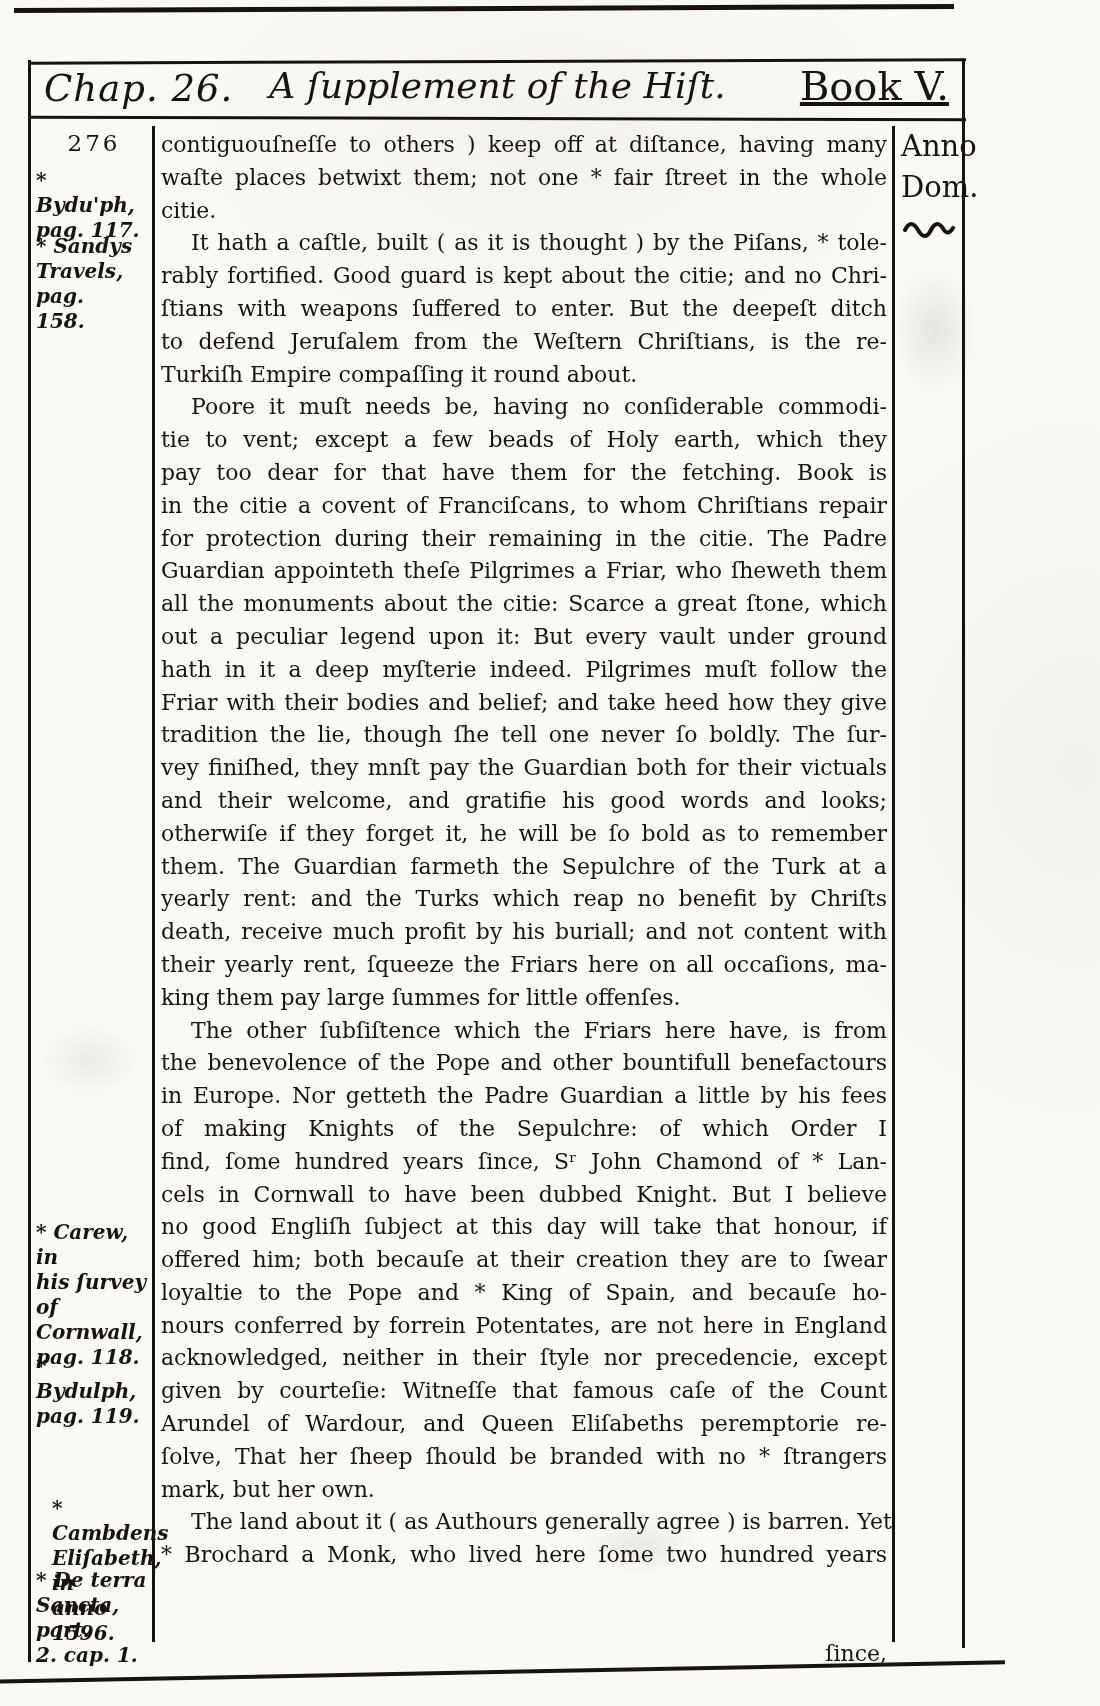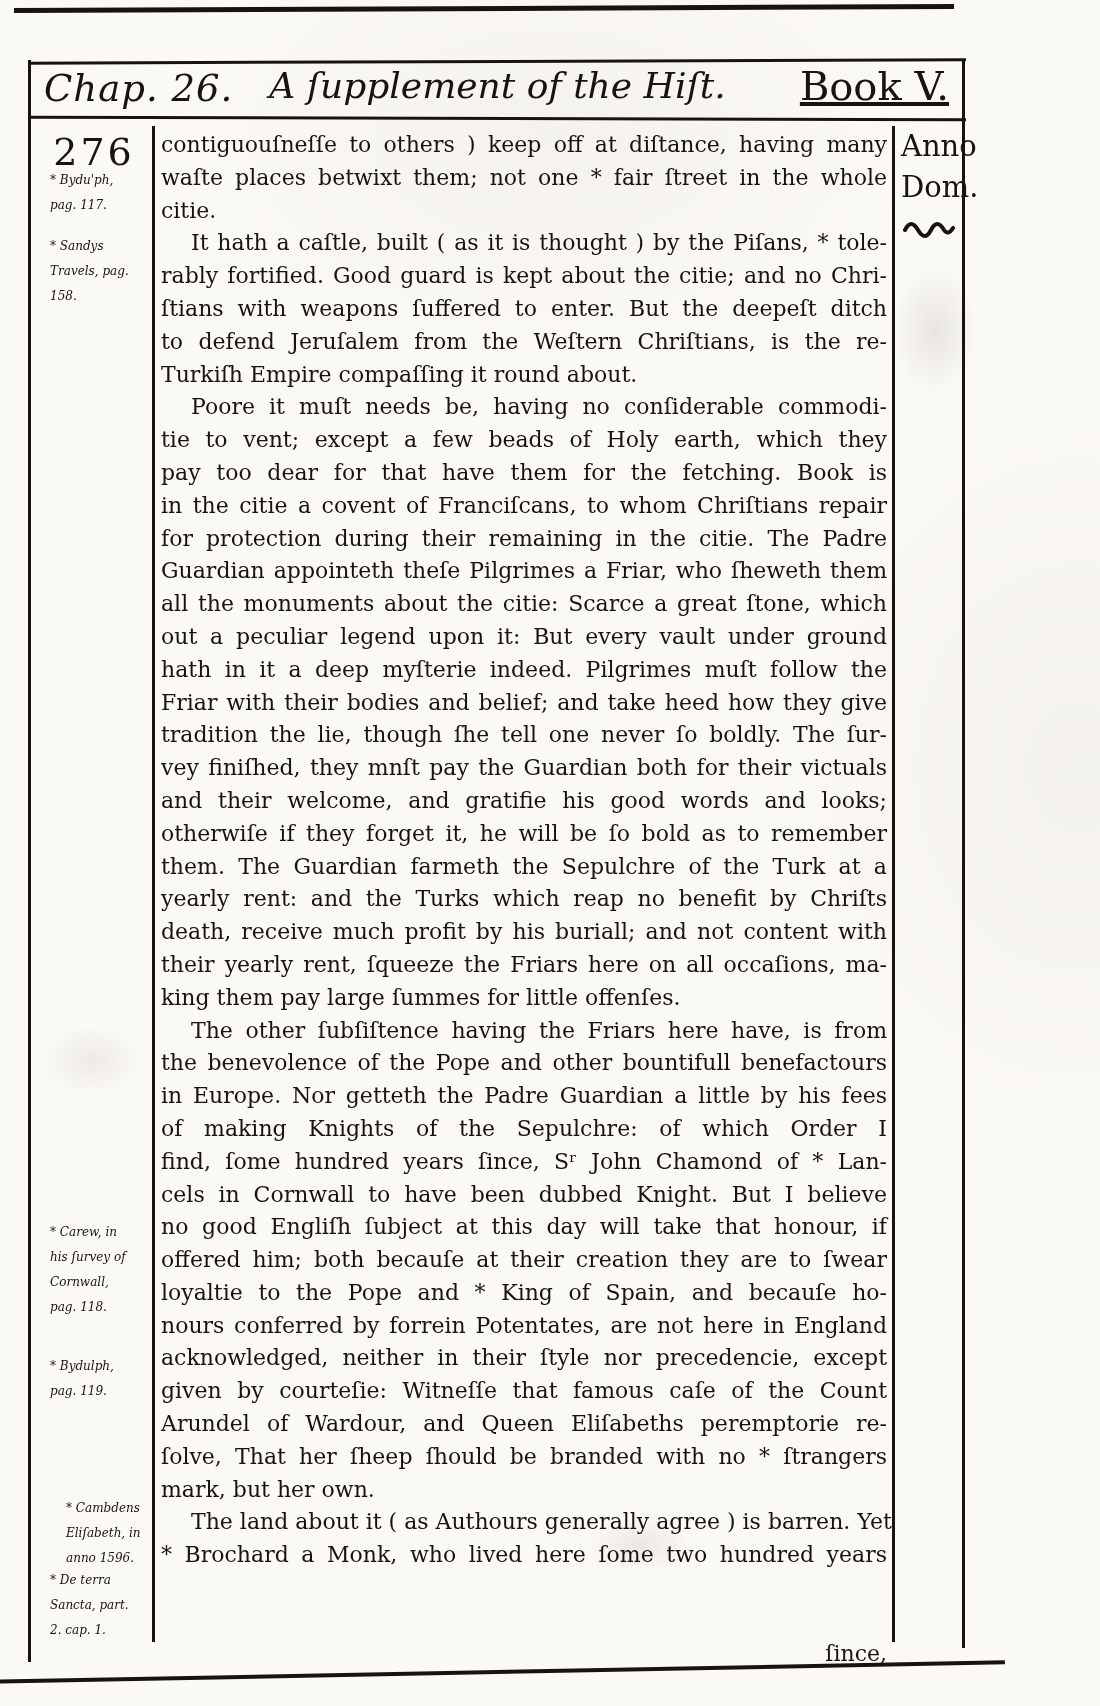--- a/index.html
+++ b/index.html
@@ -24,22 +24,22 @@
   .rule-col-right{top:126px;left:892px;width:3px;height:1516px;}
   .rule-right-border{top:60px;left:962px;width:3px;height:1588px;}
   .rule-bottom{top:1670px;left:-10px;width:1015px;height:4px;transform:rotate(-1.1deg);}
 
   .header-band{position:absolute;top:63px;left:40px;width:915px;height:52px;}
   .hdr-chap{position:absolute;left:4px;top:4px;font-size:37px;letter-spacing:1px;font-style:italic;}
   .hdr-title{position:absolute;left:0;right:0;top:2px;text-align:center;font-style:italic;font-size:36px;}
   .hdr-book{position:absolute;right:6px;top:0px;font-size:40px;text-decoration:underline;}
 
   .left-col{position:absolute;left:36px;top:128px;width:116px;}
-  .pageno{position:absolute;left:0;width:100%;text-align:center;top:2px;font-size:38px;letter-spacing:3px;}
-  .note{position:absolute;left:14px;width:116px;font-style:italic;font-size:12px;line-height:25px;white-space:pre-line;}
+  .pageno{position:absolute;left:0;width:100%;text-align:center;top:2px;font-size:23px;letter-spacing:3px;}
+  .note{position:absolute;left:0;width:116px;font-style:italic;font-size:20px;line-height:25px;white-space:pre-line;font-weight:bold;}
   .note-1{top:40px;} .note-2{top:106px;} .note-3{top:1092px;}
   .note-4{top:1226px;} .note-5{top:1368px;margin-left:16px;} .note-6{top:1440px;}
 
   .main-col{position:absolute;left:161px;top:129px;width:726px;}
   .line{
     font-size:22px;line-height:32.8px;height:32.8px;
     text-align:justify;text-align-last:justify;
     white-space:nowrap;overflow:visible;
   }
   .line.indent{text-indent:30px;}
@@ -112,21 +112,21 @@
       <div class="line">Friar with their bodies and belief; and take heed how they give</div>
       <div class="line">tradition the lie, though ſhe tell one never ſo boldly. The ſur-</div>
       <div class="line">vey finiſhed, they mnſt pay the Guardian both for their victuals</div>
       <div class="line">and their welcome, and gratifie his good words and looks;</div>
       <div class="line">otherwiſe if they forget it, he will be ſo bold as to remember</div>
       <div class="line">them. The Guardian farmeth the Sepulchre of the Turk at a</div>
       <div class="line">yearly rent: and the Turks which reap no benefit by Chriſts</div>
       <div class="line">death, receive much profit by his buriall; and not content with</div>
       <div class="line">their yearly rent, ſqueeze the Friars here on all occaſions, ma-</div>
       <div class="line end">king them pay large ſummes for little offenſes.</div>
-      <div class="line indent">The other ſubſiſtence having the Friars here have, is from</div>
+      <div class="line indent">The other ſubſiſtence which the Friars here have, is from</div>
       <div class="line">the benevolence of the Pope and other bountifull benefactours</div>
       <div class="line">in Europe. Nor getteth the Padre Guardian a little by his fees</div>
       <div class="line">of making Knights of the Sepulchre: of which Order I</div>
       <div class="line">find, ſome hundred years ſince, Sʳ John Chamond of * Lan-</div>
       <div class="line">cels in Cornwall to have been dubbed Knight. But I believe</div>
       <div class="line">no good Engliſh ſubject at this day will take that honour, if</div>
       <div class="line">offered him; both becauſe at their creation they are to ſwear</div>
       <div class="line">loyaltie to the Pope and * King of Spain, and becauſe ho-</div>
       <div class="line">nours conferred by forrein Potentates, are not here in England</div>
       <div class="line">acknowledged, neither in their ſtyle nor precedencie, except</div>

